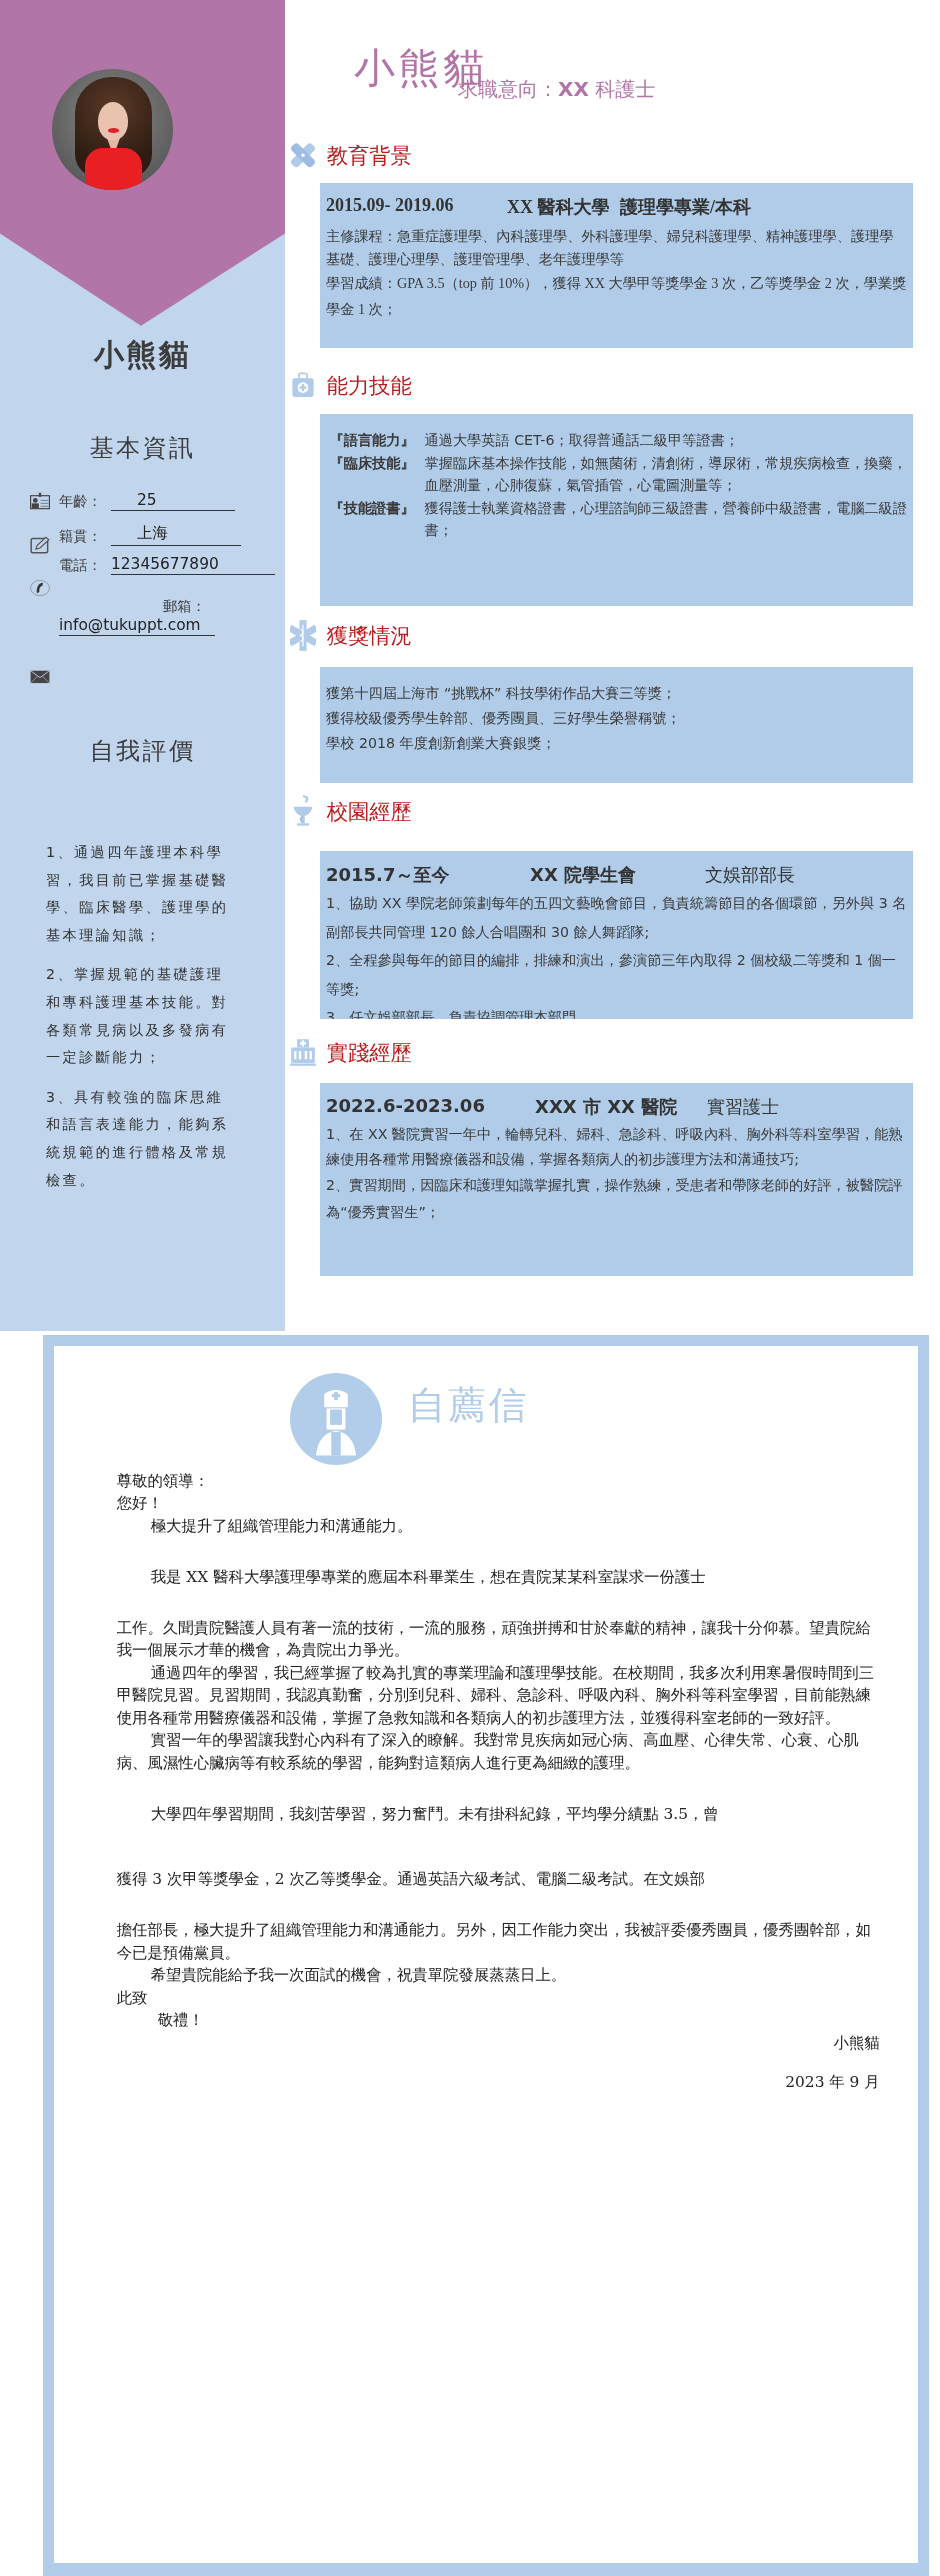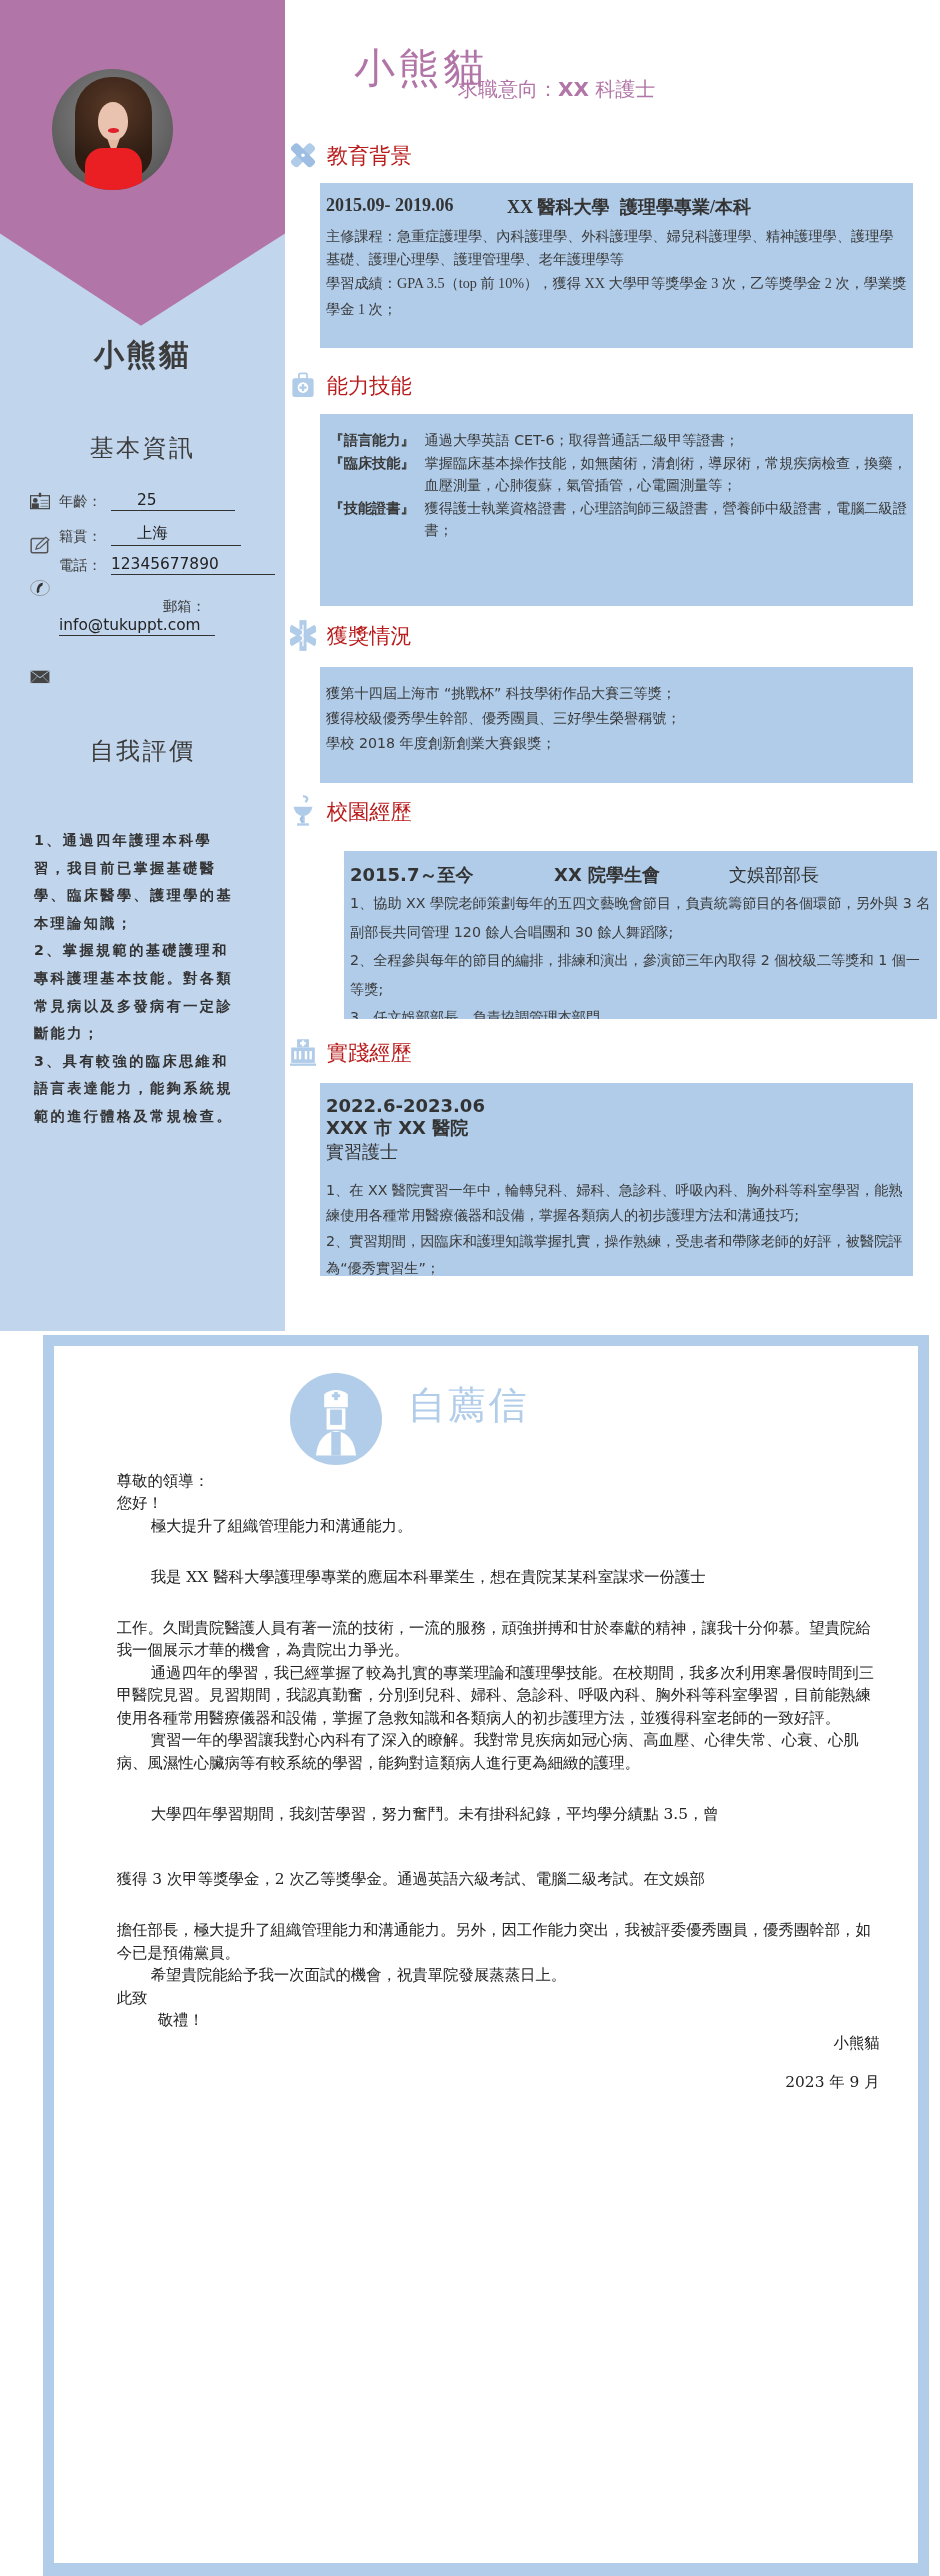--- a/index.html
+++ b/index.html
@@ -16,21 +16,21 @@
   .avatar .dress { position: absolute; left: 33px; top: 79px; width: 57px; height: 47px; border-radius: 18px 18px 0 0; background: #ea1f24; }
   .avatar .neck { position: absolute; left: 55px; top: 69px; width: 13px; height: 18px; background: #e4b9a3; clip-path: polygon(0 0,100% 0,50% 100%); }
 
   .side-name { position: absolute; left: 0; width: 285px; top: 335px; text-align: center; font-size: 30px; font-weight: bold; color: #3c3c3c; letter-spacing: 2.4px; }
   .side-heading { position: absolute; left: 0; width: 285px; text-align: center; font-size: 24px; color: #3c3c3c; letter-spacing: 2.4px; }
   .info-row { position: absolute; left: 59px; display: flex; align-items: flex-end; font-size: 14.2px; color: #3c3c3c; }
   .info-row .lbl { width: 52px; }
   .info-row .val { border-bottom: 1.2px solid #333; padding-bottom: 1.2px; color: #222; font-size: 15.4px; }
   .side-icon { position: absolute; left: 30px; width: 20px; height: 18px; }
   .self-eval { position: absolute; left: 34px; top: 827px; width: 211px; font-size: 14.2px; line-height: 27.6px; letter-spacing: 2.4px; color: #333; }
-  .self-eval p { margin: 0; font-weight: bold; }
+  .self-eval p { margin: 12px; }
 
   
   .main-name { position: absolute; left: 354px; top: 41px; font-size: 41px; color: #b275a7; letter-spacing: 3.6px; }
   .job-intent { position: absolute; left: 458px; top: 76px; font-size: 20px; color: #b275a7; }
   .job-intent b { font-weight: bold; }
 
   .section-title { position: absolute; left: 290px; display: flex; align-items: center; font-size: 21.3px; color: #b91c1c; }
   .section-title .ic { width: 26px; height: 28.5px; margin-right: 10.7px; display: flex; align-items: center; justify-content: center; }
   .card { position: absolute; left: 320px; width: 593px; background: #b0cce9; padding: 12px 6px 0 6px; color: #3a3a3a; overflow: hidden; }
   .card .head { display: flex; font-size: 18px; font-weight: bold; color: #333; margin-bottom: 6px; }
@@ -200,21 +200,21 @@
     <svg width="26" height="33" viewBox="0 0 44 56">
         <path d="M6 20 L38 20 Q36 34 22 36 Q8 34 6 20 Z" fill="#b0cce9"></path>
         <rect x="19" y="36" width="6" height="12" fill="#b0cce9"></rect>
         <rect x="12" y="48" width="20" height="4" fill="#b0cce9"></rect>
         <path d="M22 2 Q34 4 26 12" fill="none" stroke="#b0cce9" stroke-width="4"></path>
         <path d="M22 36 Q14 42 22 46" fill="none" stroke="#9dbde2" stroke-width="3"></path>
       </svg>
   </span>
   <span>校園經歷</span>
 </div>
-<div class="card" style="top:851px;height:168px;margin-left:24px;">
+<div class="card" style="top:851px;height:168px;">
   <div class="head" style="margin-bottom:2.4px;">
     <span style="width:204px;">2015.7～至今</span>
     <span style="width:175px;">XX 院學生會</span>
     <span style="font-weight:normal;">文娛部部長</span>
   </div>
   <div class="line" style="line-height:28.5px;">1、協助 XX 學院老師策劃每年的五四文藝晚會節目，負責統籌節目的各個環節，另外與 3 名副部長共同管理 120 餘人合唱團和 30 餘人舞蹈隊;</div>
   <div class="line" style="line-height:28.5px;">2、全程參與每年的節目的編排，排練和演出，參演節三年內取得 2 個校級二等獎和 1 個一等獎;</div>
   <div class="line" style="line-height:28.5px;">3、任文娛部部長，負責協調管理本部門</div>
 </div>
 
@@ -230,21 +230,21 @@
           <rect x="15" y="22" width="4" height="14"></rect>
           <rect x="25" y="22" width="4" height="14"></rect>
           <rect x="33" y="22" width="4" height="14"></rect>
         </g>
         <rect x="0" y="43" width="44" height="4" fill="#b0cce9"></rect>
       </svg>
   </span>
   <span>實踐經歷</span>
 </div>
 <div class="card" style="top:1083px;height:193px;">
-  <div class="head" style="margin-bottom:14px;flex-direction:column;">
+  <div class="head" style="margin-bottom:3px;">
     <span style="width:209px;">2022.6-2023.06</span>
     <span style="width:172px;">XXX 市 XX 醫院</span>
     <span style="font-weight:normal;">實習護士</span>
   </div>
   <div class="line" style="line-height:25px;">1、在 XX 醫院實習一年中，輪轉兒科、婦科、急診科、呼吸內科、胸外科等科室學習，能熟練使用各種常用醫療儀器和設備，掌握各類病人的初步護理方法和溝通技巧;</div>
   <div class="line" style="line-height:27px;">2、實習期間，因臨床和護理知識掌握扎實，操作熟練，受患者和帶隊老師的好評，被醫院評為“優秀實習生”；</div>
 </div>
 
 <div class="letter-frame">
   <div class="letter-inner">

